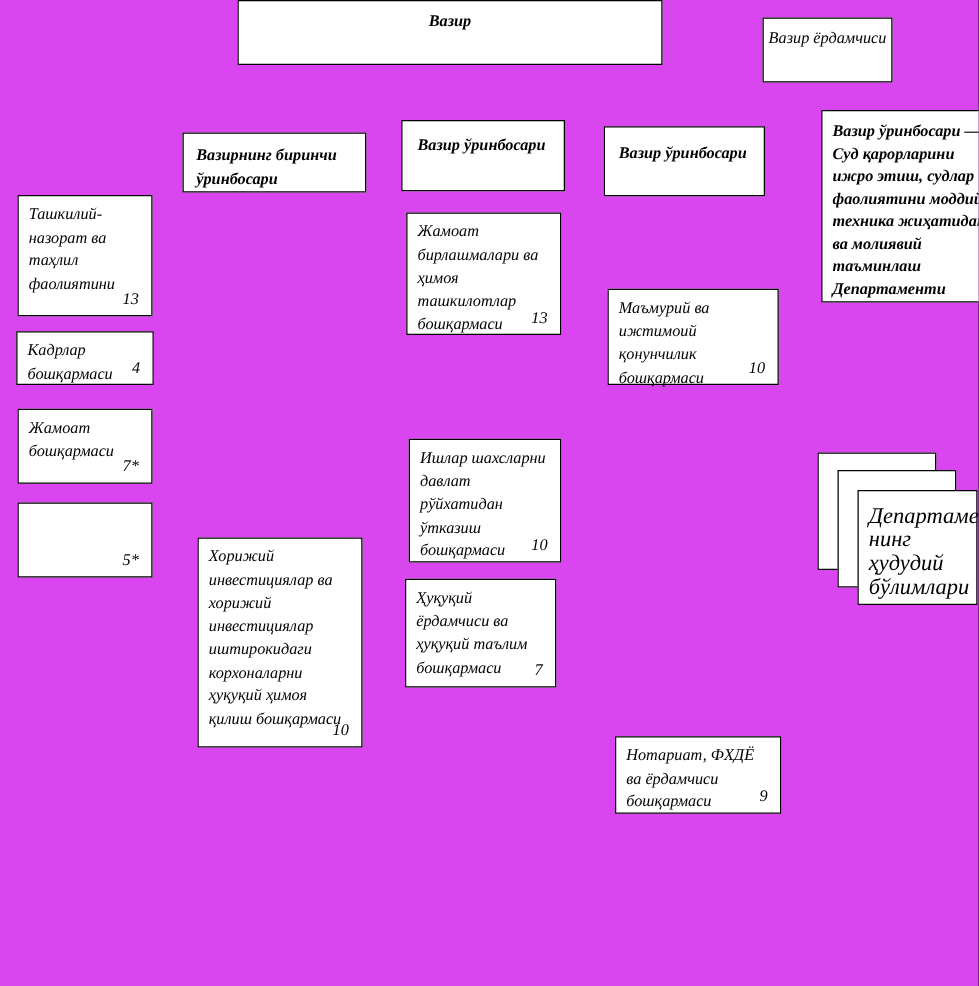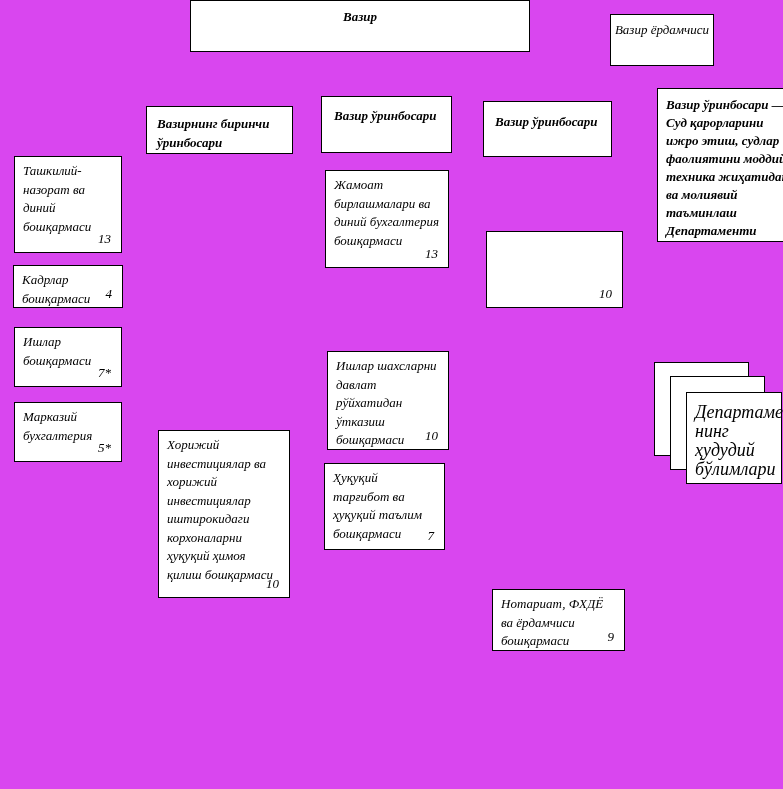--- a/index.html
+++ b/index.html
@@ -90,60 +90,60 @@
 
   <div class="box head b-deputy-admin">
     <span class="label">Вазир ўринбосари</span>
   </div>
 
   <div class="box head b-deputy-courts">
     <span class="label">Вазир ўринбосари — Суд қарорларини ижро этиш, судлар фаолиятини моддий-техника жиҳатидан ва молиявий таъминлаш Департаменти</span>
   </div>
 
   <div class="box dept b-org-control">
-    <span class="label">Ташкилий-назорат ва диний бошқармаси</span>
+    <span class="label">Ташкилий-назорат ва таҳлил фаолиятини</span>
     <span class="count">13</span>
   </div>
 
   <div class="box dept b-hr">
     <span class="label">Кадрлар бошқармаси</span>
     <span class="count">4</span>
   </div>
 
   <div class="box dept b-affairs">
-    <span class="label">Ишлар бошқармаси</span>
+    <span class="label">Жамоат бошқармаси</span>
     <span class="count">7*</span>
   </div>
 
   <div class="box dept b-accounting">
-    <span class="label">Марказий бухгалтерия</span>
     <span class="count">5*</span>
   </div>
 
   <div class="box dept b-foreign">
     <span class="label">Хорижий инвестициялар ва хорижий инвестициялар иштирокидаги корхоналарни ҳуқуқий ҳимоя қилиш бошқармаси</span>
     <span class="count">10</span>
   </div>
 
   <div class="box dept b-public-assoc">
-    <span class="label">Жамоат бирлашмалари ва диний бухгалтерия бошқармаси</span>
+    <span class="label">Жамоат бирлашмалари ва ҳимоя ташкилотлар бошқармаси</span>
     <span class="count">13</span>
   </div>
 
   <div class="box dept b-legal-ent">
     <span class="label">Ишлар шахсларни давлат рўйхатидан ўтказиш бошқармаси</span>
     <span class="count">10</span>
   </div>
 
   <div class="box dept b-legal-prop">
-    <span class="label">Ҳуқуқий тарғибот ва ҳуқуқий таълим бошқармаси</span>
+    <span class="label">Ҳуқуқий ёрдамчиси ва ҳуқуқий таълим бошқармаси</span>
     <span class="count">7</span>
   </div>
 
   <div class="box dept b-admin-social">
+    <span class="label">Маъмурий ва ижтимоий қонунчилик бошқармаси</span>
     <span class="count">10</span>
   </div>
 
   <div class="box dept b-notary">
     <span class="label">Нотариат, ФХДЁ ва ёрдамчиси бошқармаси</span>
     <span class="count">9</span>
   </div>
 
   <div class="box b-terr-back"></div>
   <div class="box b-terr-mid"></div>

